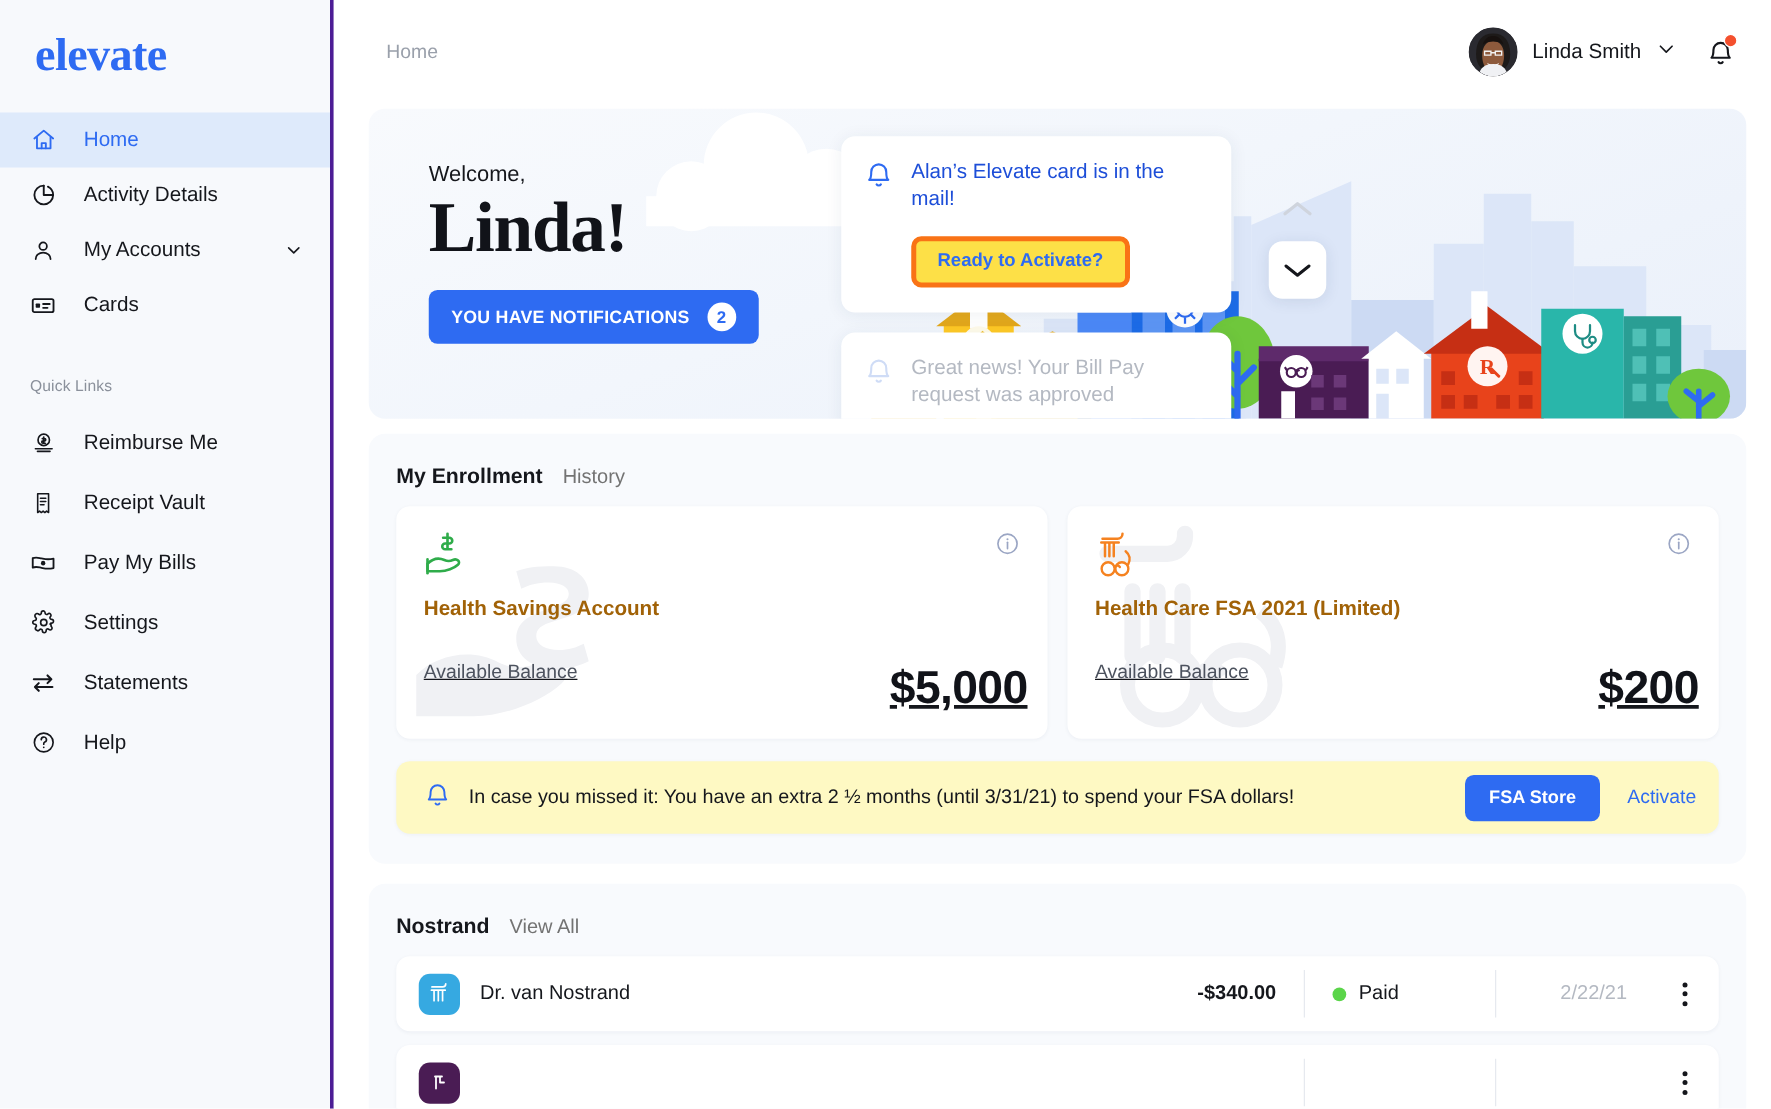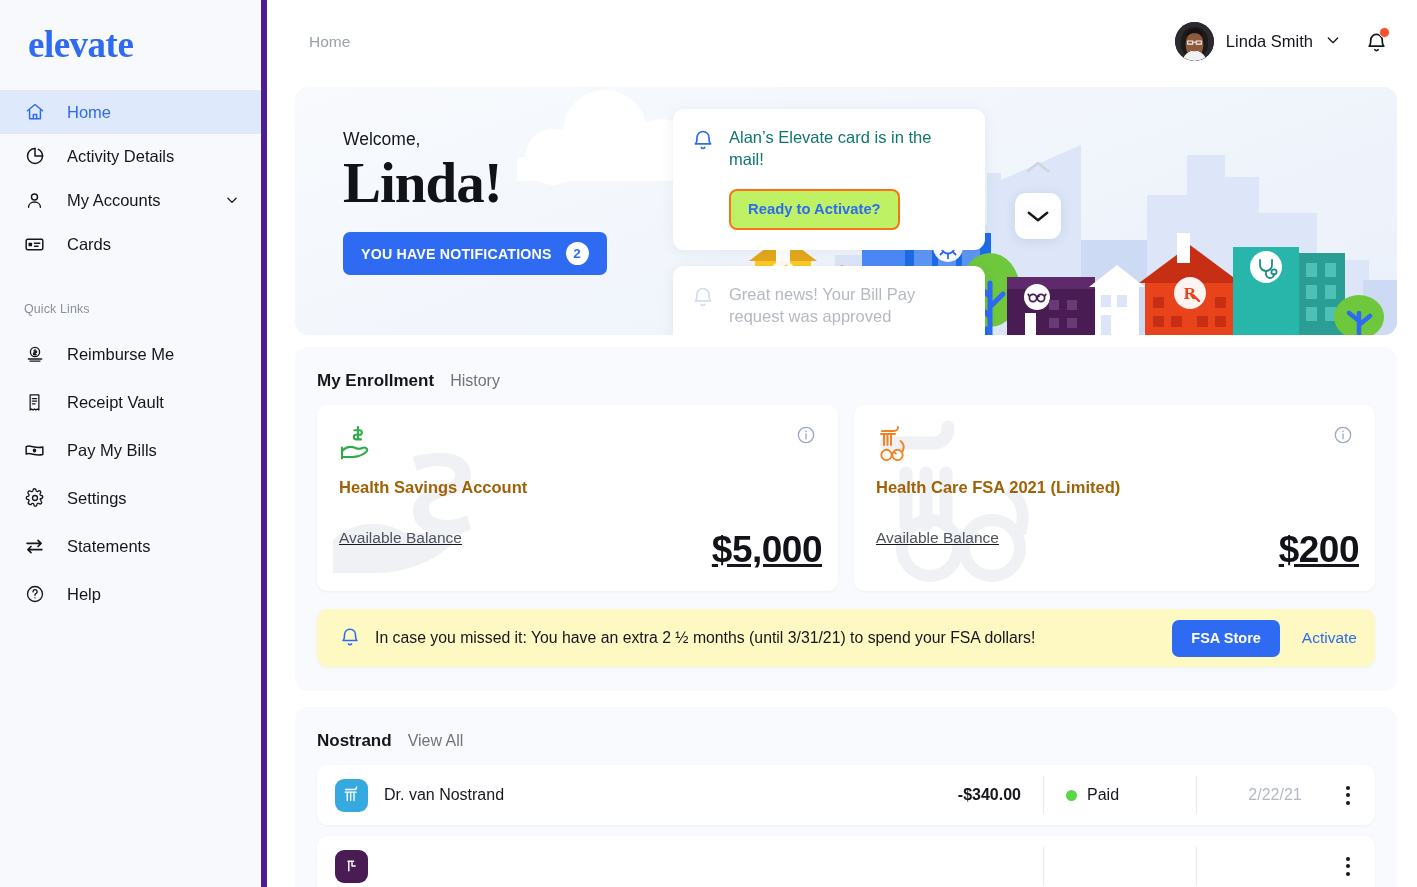--- a/index.html
+++ b/index.html
@@ -9,21 +9,21 @@
     font-family: "Liberation Sans", sans-serif;
     background: #ffffff;
     color: #15171c;
   }
   .app { display: flex; width: 1417px; height: 887px; }
 
   
   .sidebar {
     width: 267px; height: 887px;
     background: #F7F9FC;
-    border-right: 6px solid #4c1d95;
+    border-right: 3px solid #4c1d95;
     flex: 0 0 267px;
     position: relative;
   }
   .logo {
     font-family: "Liberation Serif", serif;
     font-weight: 700;
     font-size: 37px;
     color: #2E6BF2;
     letter-spacing: -0.5px;
     padding: 26px 0 0 28px;
@@ -111,25 +111,25 @@
 
   .notif-stack { position: absolute; left: 378px; top: 22px; width: 312px; z-index: 4; }
   .notif-card {
     background: #fff; border-radius: 11px;
     padding: 18px 20px 20px 18px;
     box-shadow: 0 2px 14px rgba(30,50,90,0.07);
     display: flex; gap: 14px;
   }
   .notif-card.muted { margin-top: 16px; opacity: 1; }
   .notif-body { flex: 1; }
-  .notif-text { font-size: 16.5px; line-height: 1.33; color: #0f766e; }
+  .notif-text { font-size: 16.5px; line-height: 1.33; color: #1d4ed8; }
   .notif-card.muted .notif-text { color: #b4b9c2; }
   .activate-btn {
     margin-top: 18px;
-    border: 2px solid #f97316; color: #2E6BF2; background: #bef264;
+    border: 4px solid #f97316; color: #2E6BF2; background: #fde047;
     border-radius: 8px; height: 41px; padding: 0 17px;
     font-size: 14.8px; font-weight: 700; cursor: pointer;
     font-family: "Liberation Sans", sans-serif;
   }
   .carousel { position: absolute; left: 720px; top: 72px; z-index: 5; width: 46px; }
   .car-up { display: flex; justify-content: center; padding-bottom: 18px; }
   .car-down {
     width: 46px; height: 46px; border-radius: 11px; background: #fff;
     box-shadow: 0 2px 12px rgba(30,50,90,0.10);
     display: flex; align-items: center; justify-content: center; cursor: pointer;

